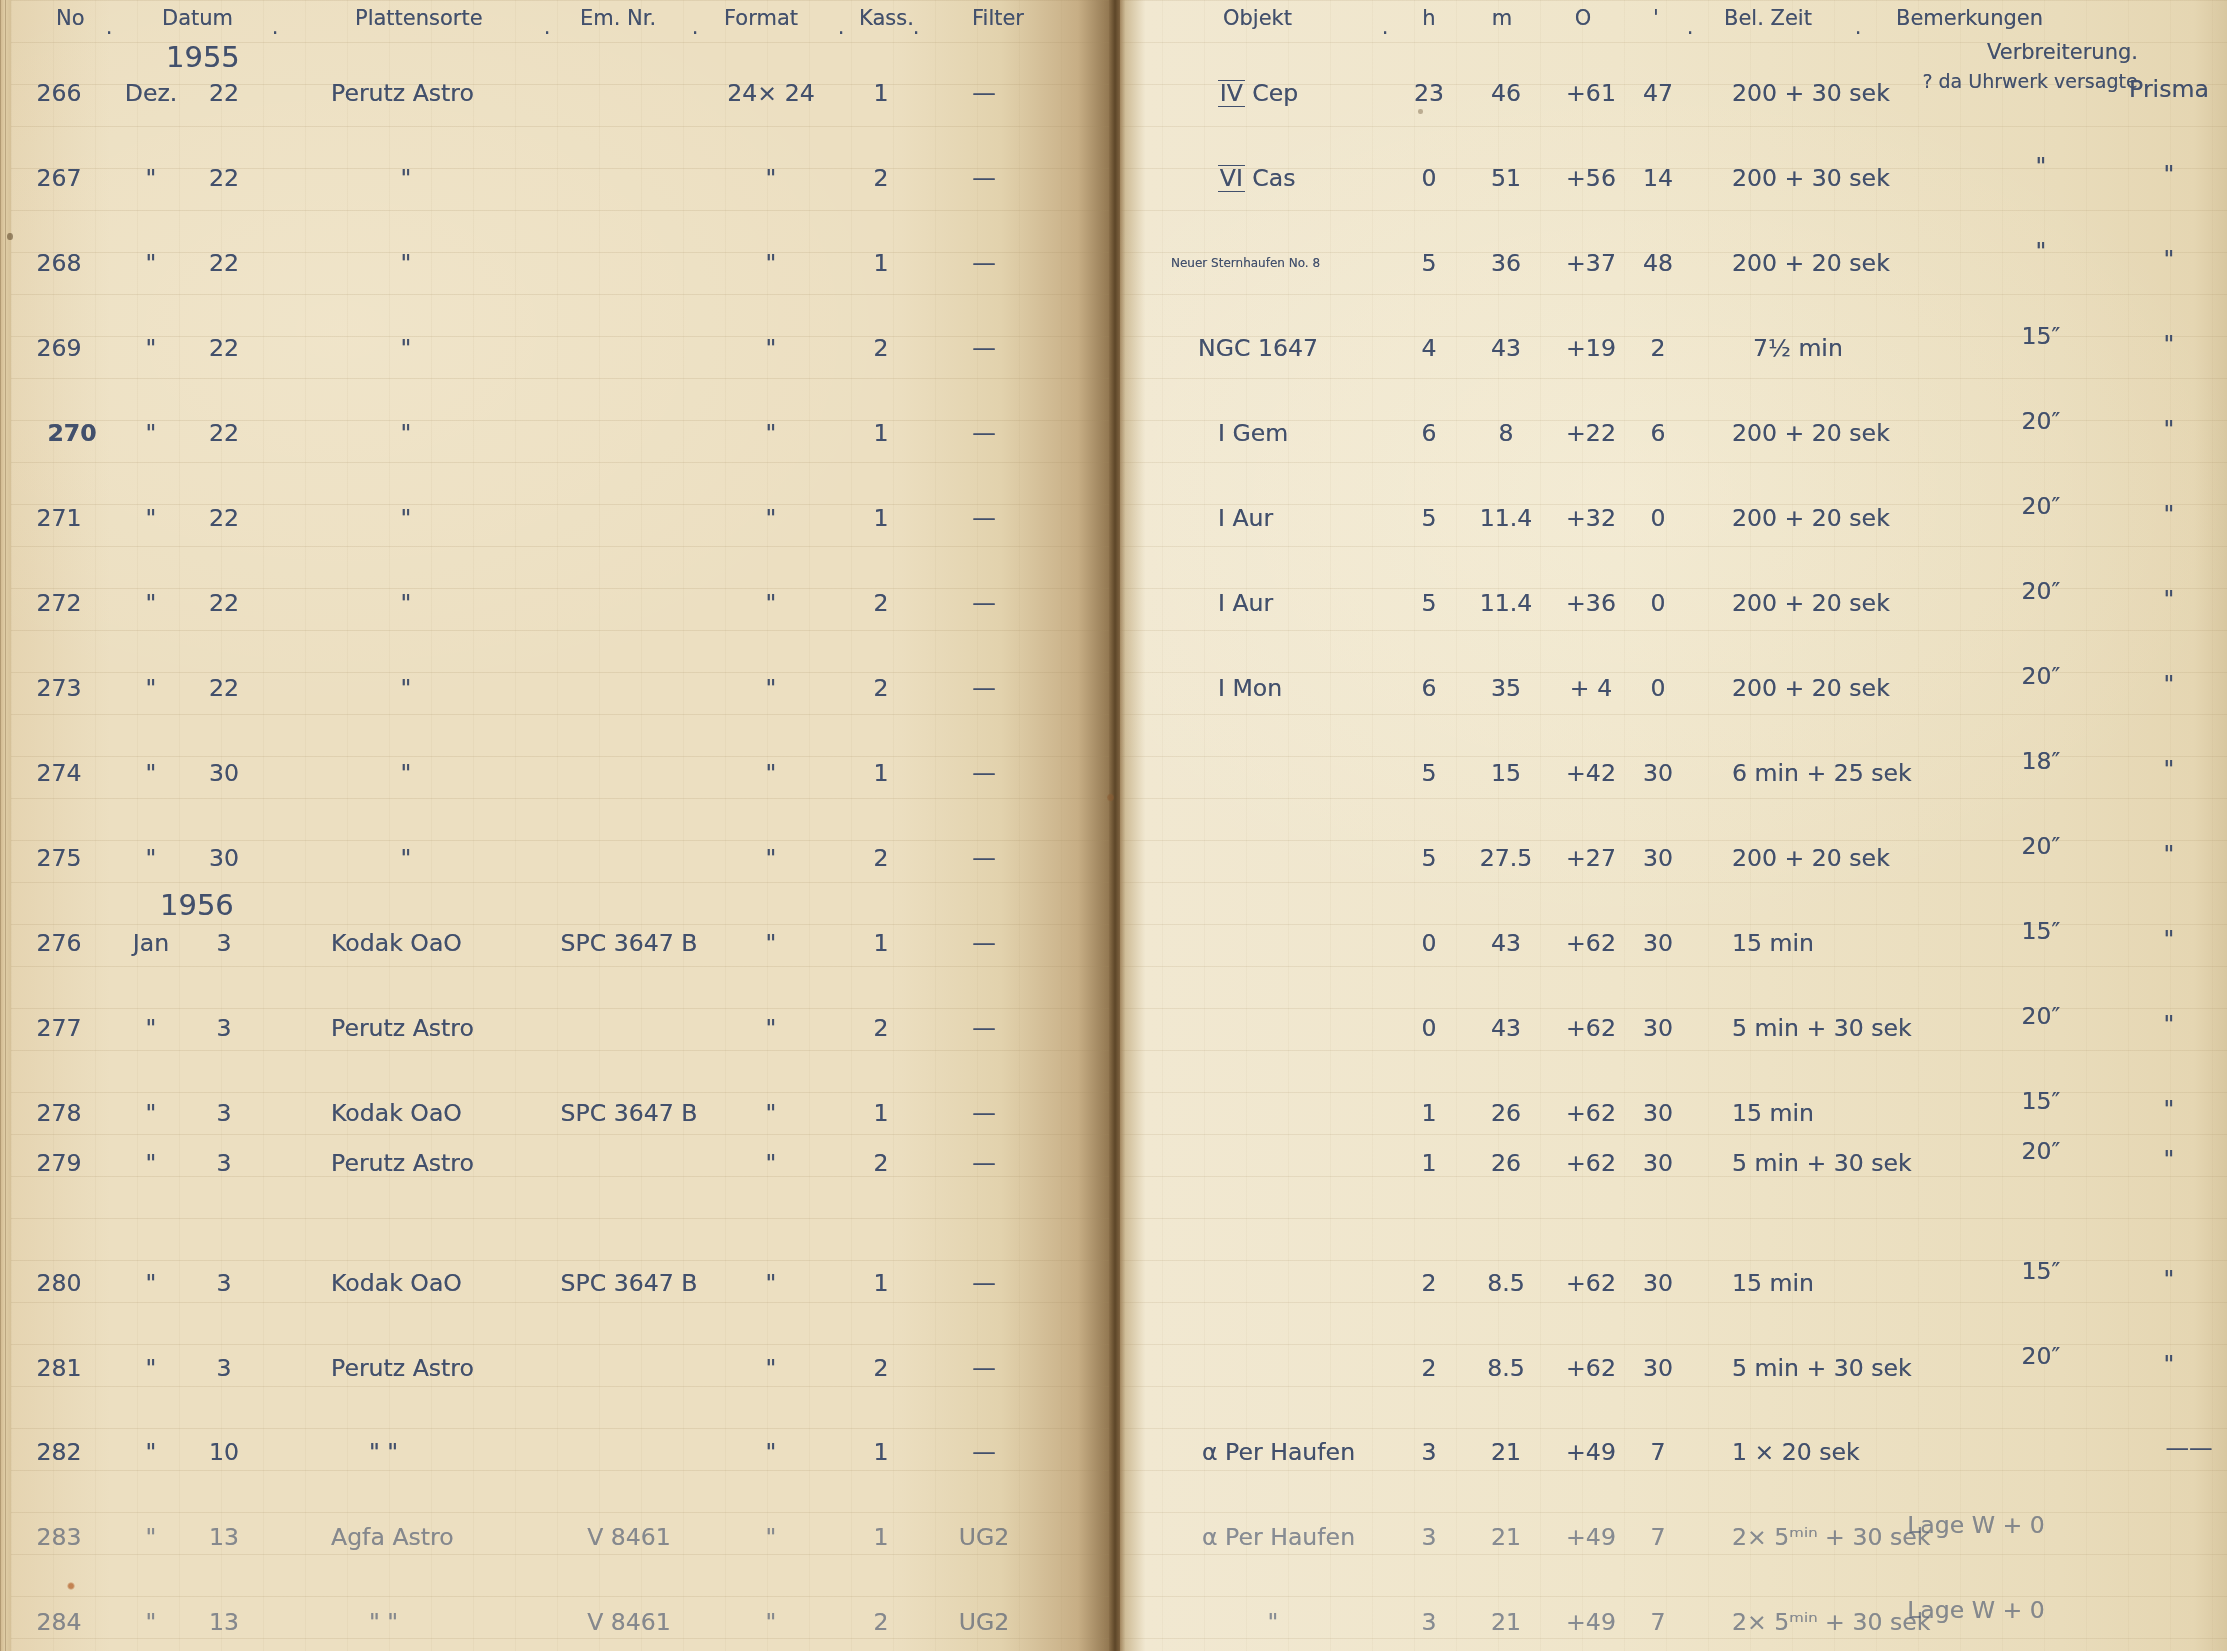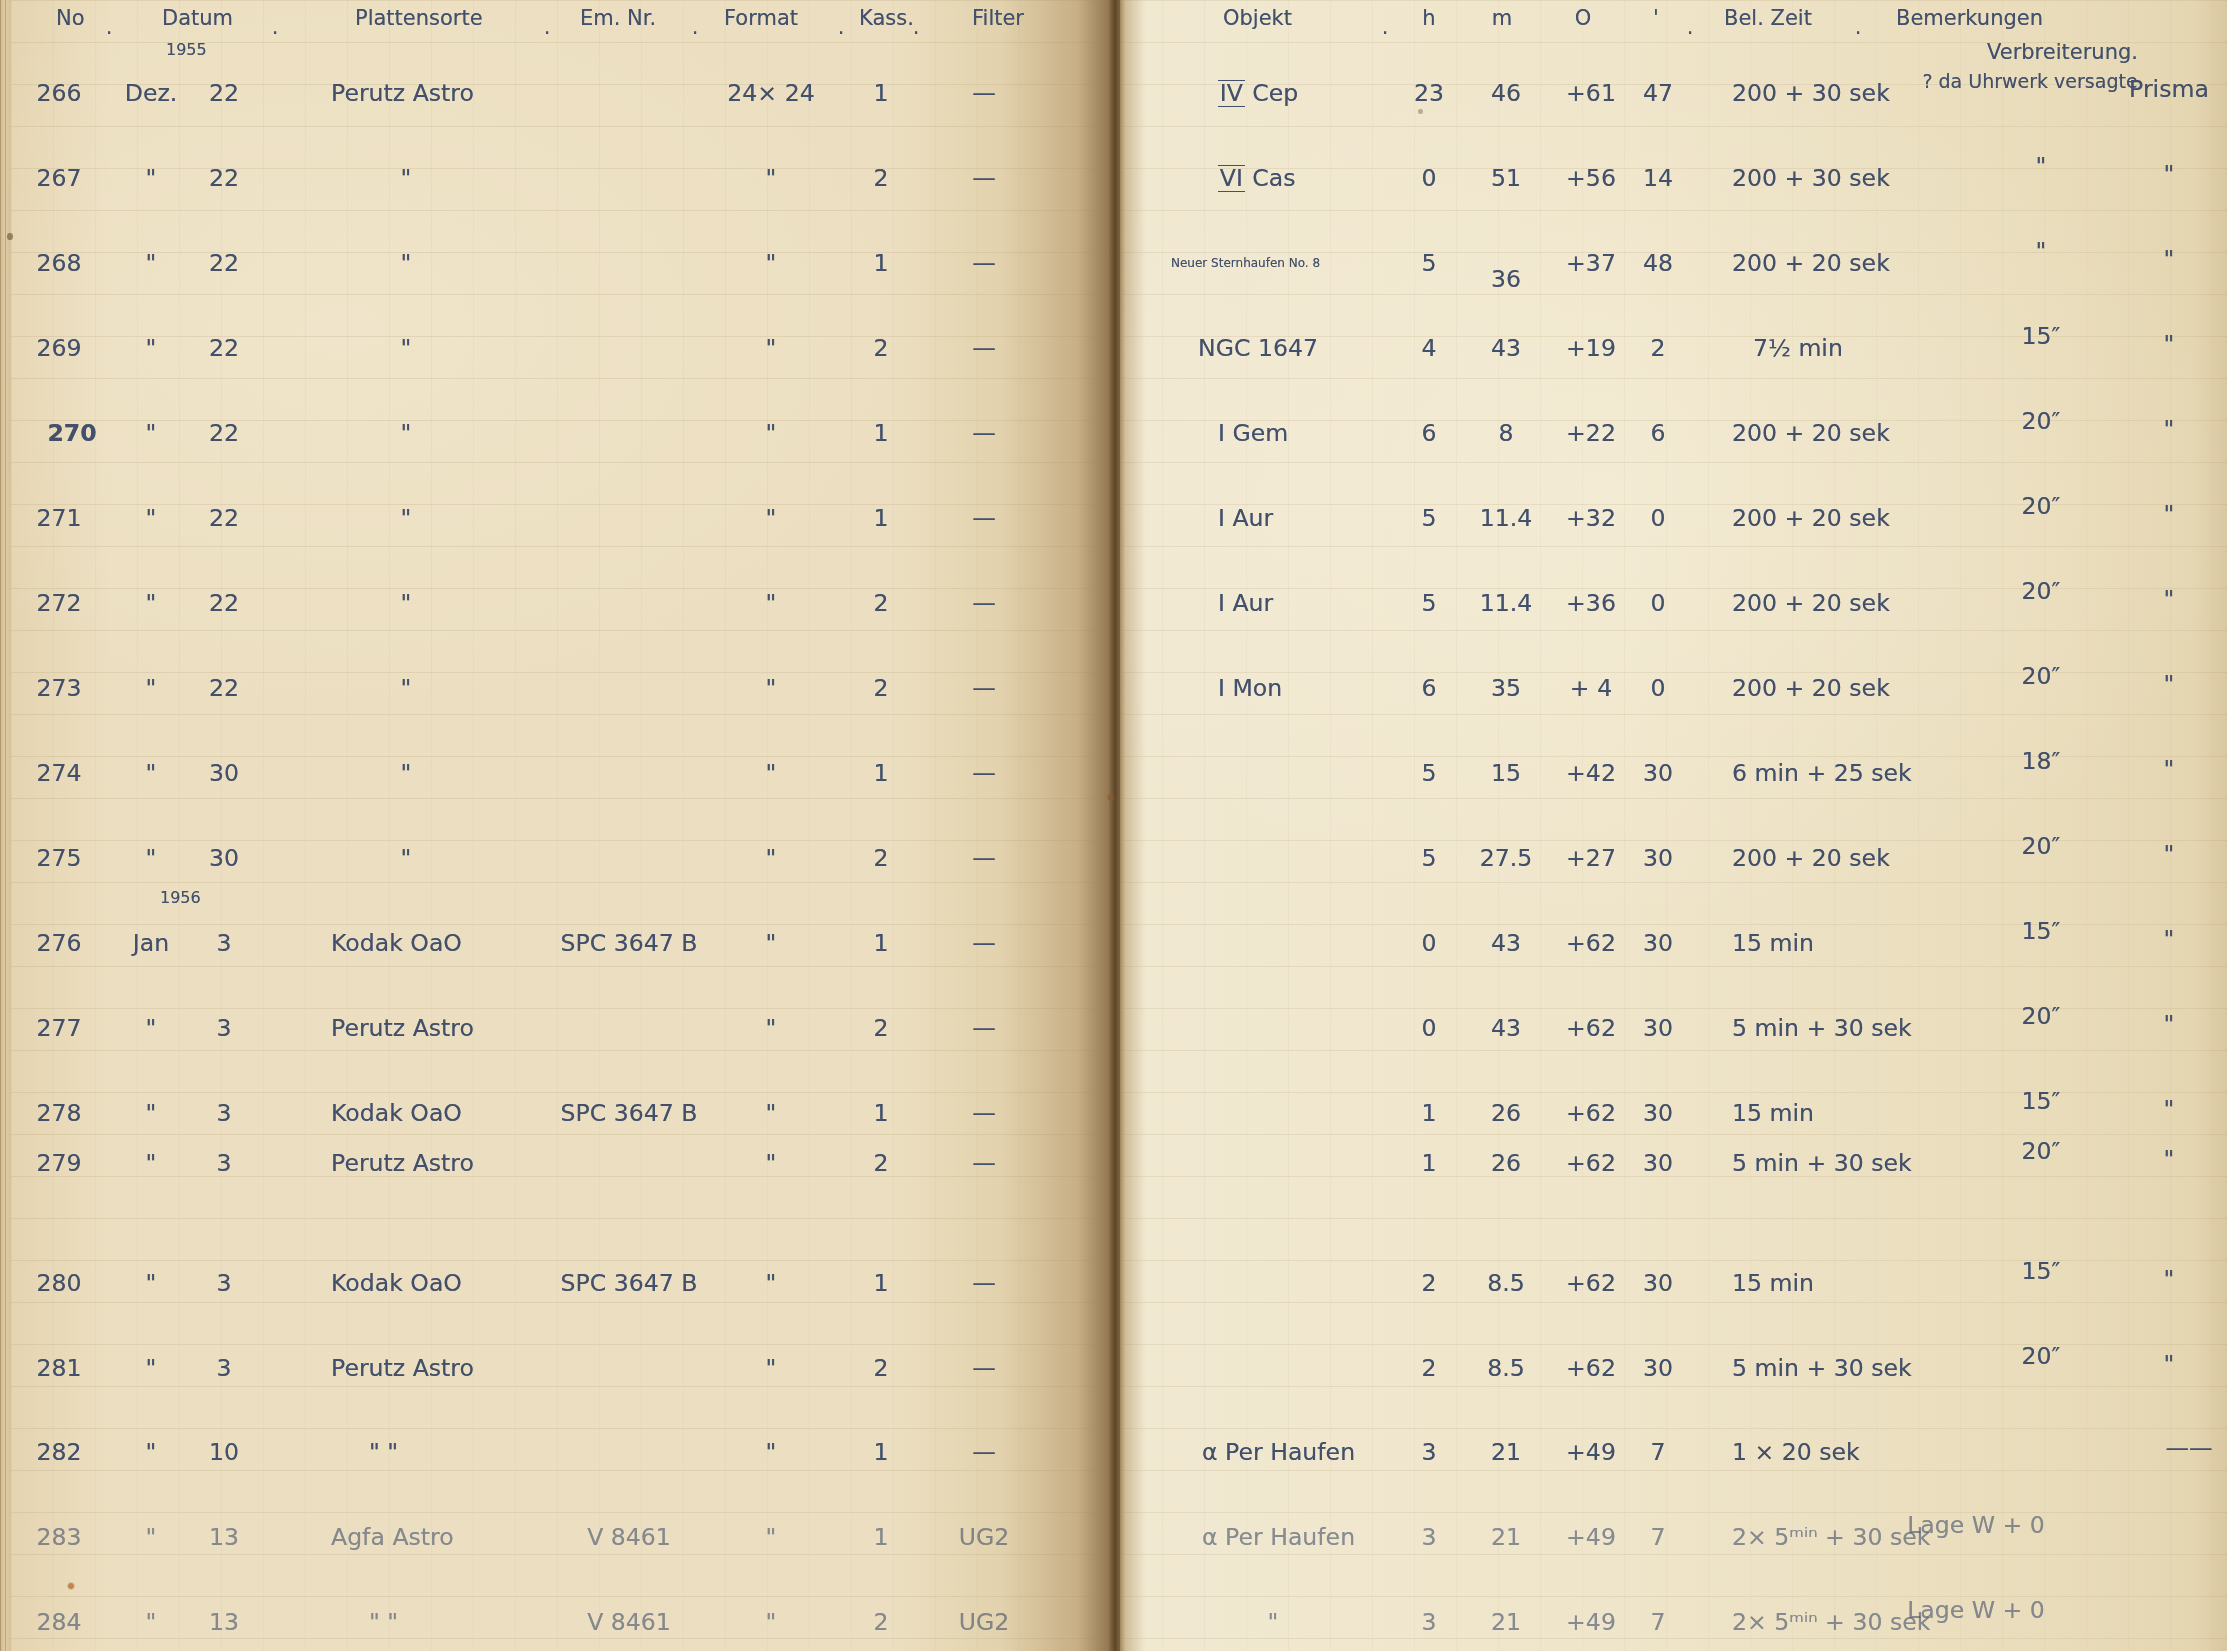--- a/index.html
+++ b/index.html
@@ -38,21 +38,21 @@
   .ink{
     color:#42506c;
     text-shadow:0 0 0.5px rgba(62,75,105,.55);
   }
   .cell{position:absolute;white-space:nowrap;font-size:23.6px;line-height:29px;}
   .c{transform:translateX(-50%);}
   .row{position:absolute;left:0;width:100%;height:31px;}
   .hdrcell{position:absolute;white-space:nowrap;font-size:21px;line-height:25.5px;}
   .faint{opacity:.6;}
   .rnum{display:inline-block;border-top:1.8px solid currentColor;border-bottom:1.8px solid currentColor;padding:0 1.8px;line-height:1.05;}
-  .year{position:absolute;font-size:16px;white-space:nowrap;}
+  .year{position:absolute;font-size:29px;white-space:nowrap;}
   .subhdr{position:absolute;left:1987px;top:40px;font-size:21px;white-space:nowrap;}
   .stain{position:absolute;border-radius:50%;}
   .stain.s1{left:67px;top:1582px;width:8.2px;height:8.2px;background:radial-gradient(circle,#b5652f 0 40%,rgba(181,101,47,0) 75%);opacity:.75;}
   .stain.s2{left:1107px;top:793px;width:7.3px;height:9px;background:radial-gradient(circle,#8a5a30 0 45%,rgba(138,90,48,0) 75%);opacity:.6;}
   .stain.s3{left:7.3px;top:233px;width:5.5px;height:7.3px;background:#5a4326;opacity:.55;}
   .stain.s4{left:1418px;top:109px;width:4.5px;height:4.5px;background:#6b5436;opacity:.4;}
 </style>
 </head>
 <body>
 
@@ -130,21 +130,21 @@
       <div class="row" style="top: 249px;">
         <span class="cell ink c" style="left: 59px; top: 0px;">268</span>
         <span class="cell ink c" style="left: 151px; top: 0px;">"</span>
         <span class="cell ink c" style="left: 224px; top: 0px;">22</span>
         <span class="cell ink c" style="left: 406px; top: 0px;">"</span>
         <span class="cell ink c" style="left: 771px; top: 0px;">"</span>
         <span class="cell ink c" style="left: 881px; top: 0px;">1</span>
         <span class="cell ink c" style="left: 984px; top: 0px;">—</span>
         <span class="cell ink" style="left: 1171px; top: 0px; font-size: 12px;">Neuer Sternhaufen No. 8</span>
         <span class="cell ink c" style="left: 1429px; top: 0px;">5</span>
-        <span class="cell ink c" style="left: 1506px; top: 16px; text-align: center;">36</span>
+        <span class="cell ink c" style="left: 1506px; top: 0px; text-align: center;">36</span>
         <span class="cell ink c" style="left: 1591px; top: 0px;">+37</span>
         <span class="cell ink c" style="left: 1658px; top: 0px; text-align: center;">48</span>
         <span class="cell ink" style="left: 1732px; top: 0px;">200 + 20 sek</span>
         <span class="cell ink c" style="left: 2041px; top: -11.8px;">"</span>
         <span class="cell ink c" style="left: 2169px; top: -4.5px;">"</span>
       </div>
       <div class="row" style="top: 334px;">
         <span class="cell ink c" style="left: 59px; top: 0px;">269</span>
         <span class="cell ink c" style="left: 151px; top: 0px;">"</span>
         <span class="cell ink c" style="left: 224px; top: 0px;">22</span>

